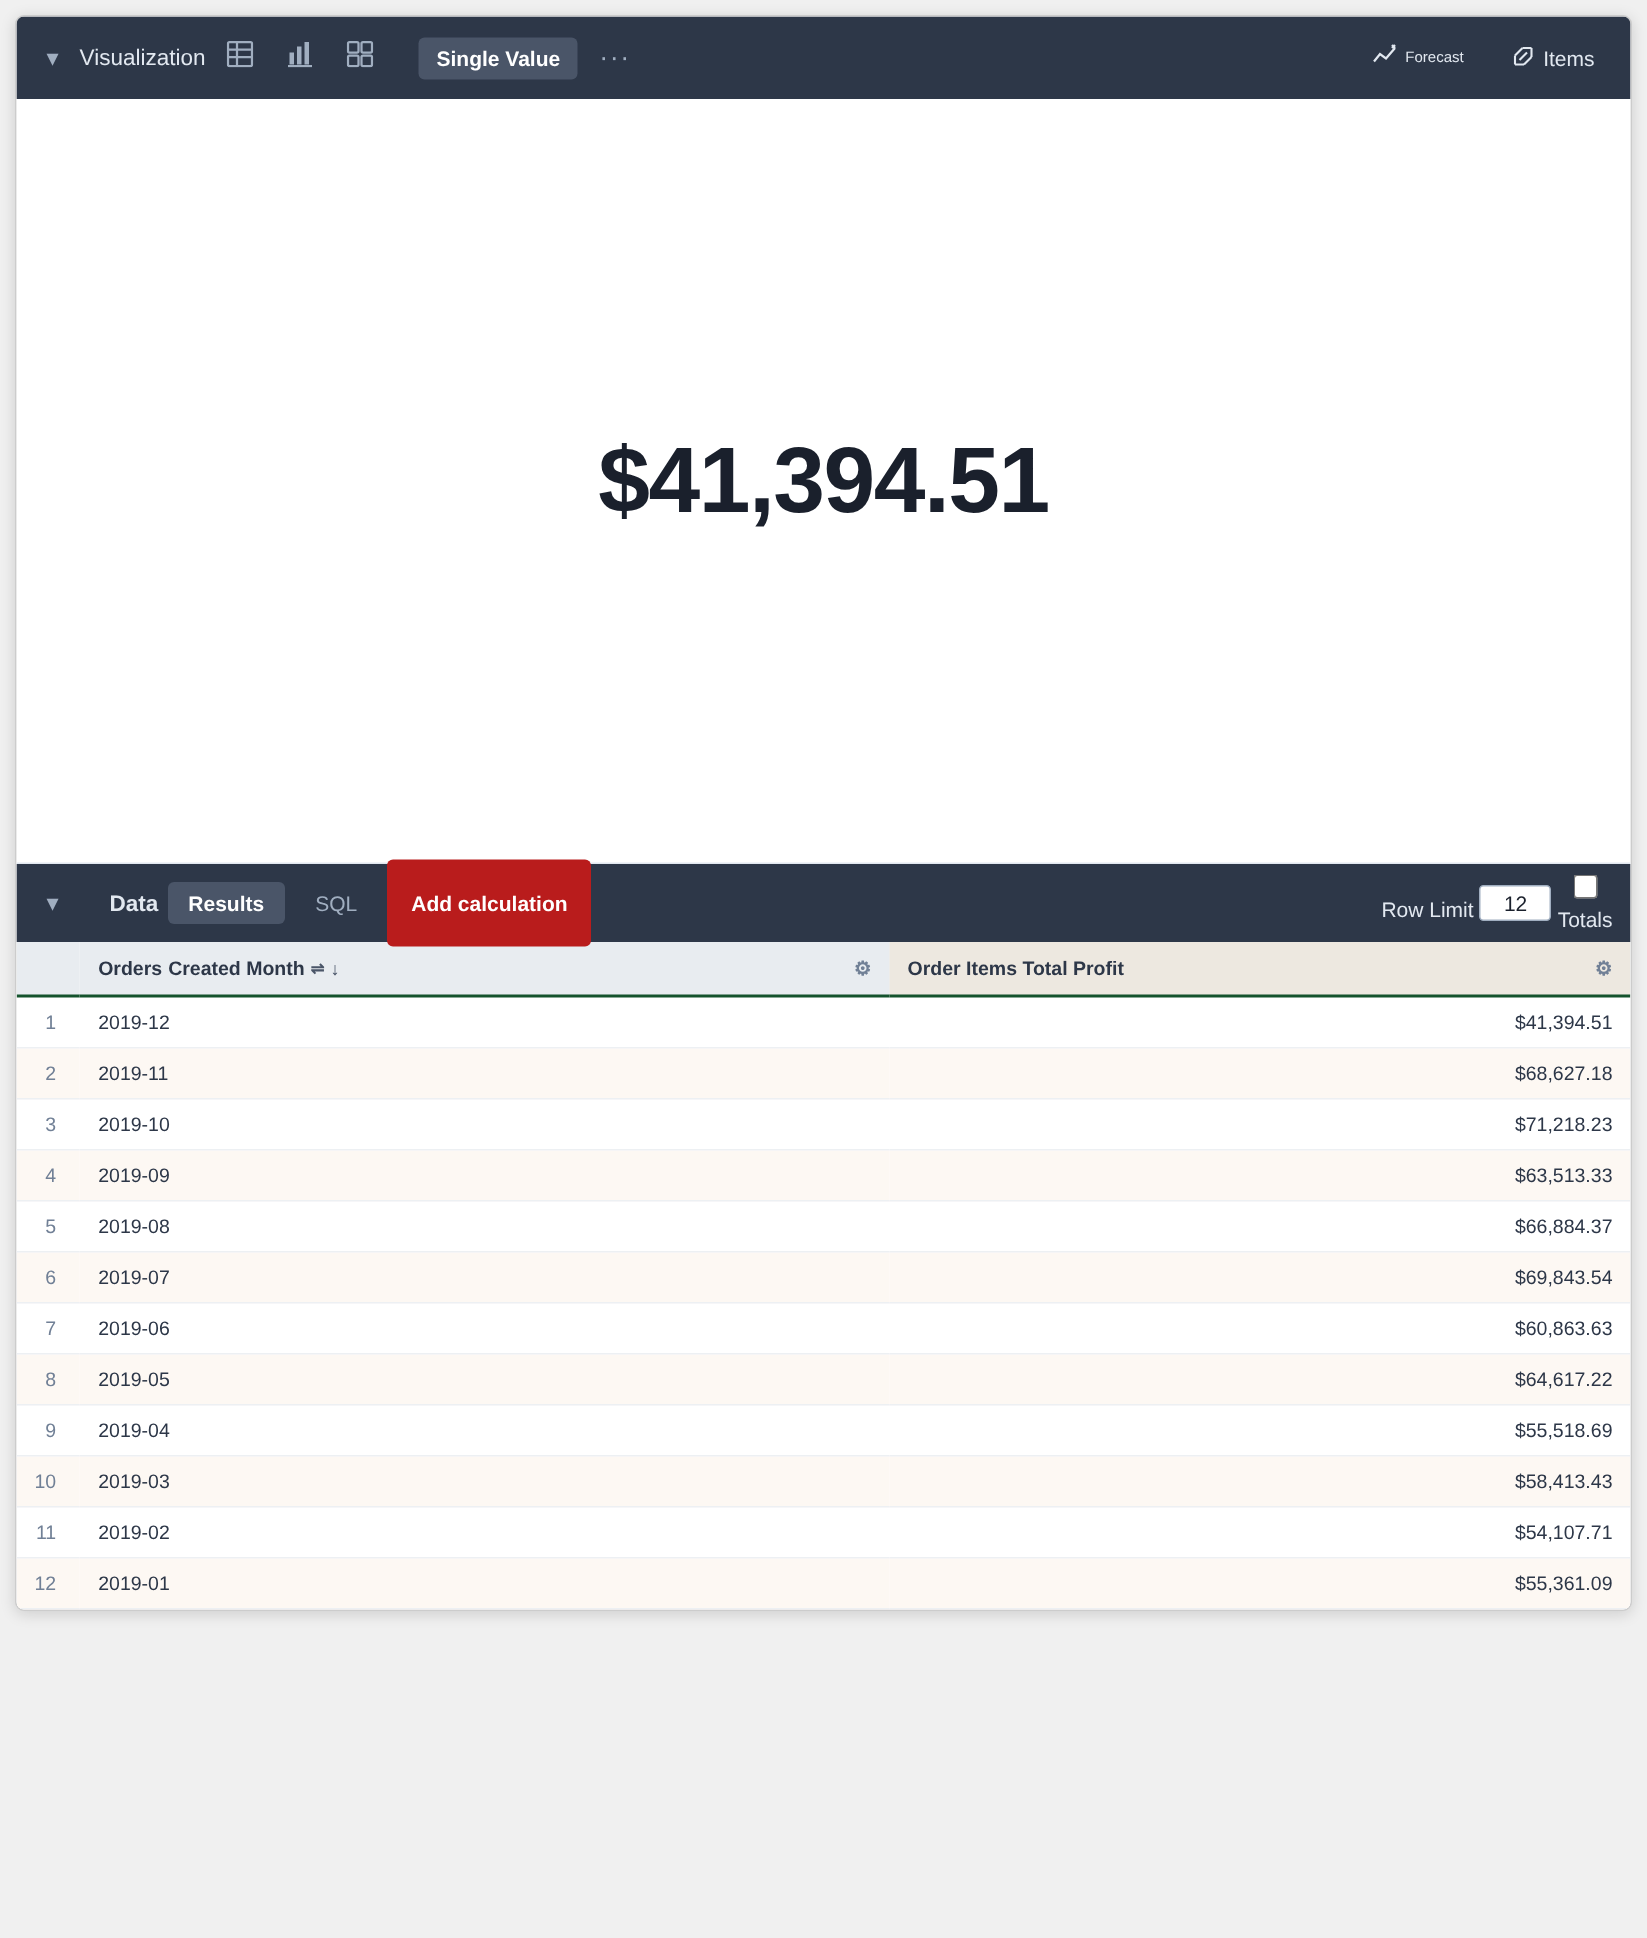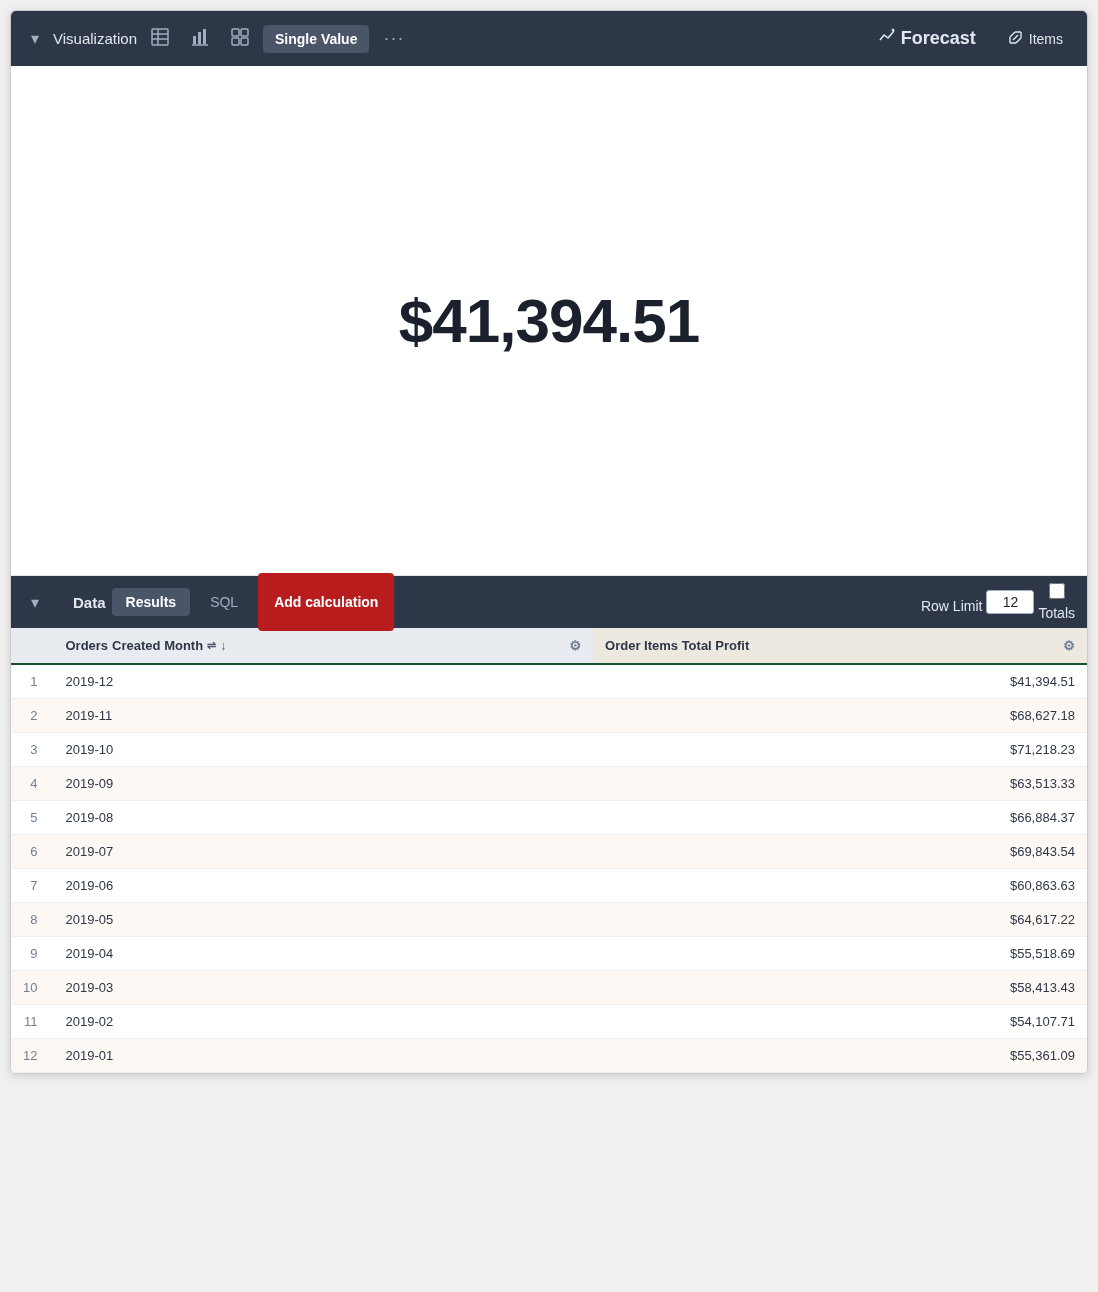--- a/index.html
+++ b/index.html
@@ -54,20 +54,21 @@
     }
     .tab-btn {
       background: transparent;
       border: none;
       color: #a0aec0;
       cursor: pointer;
       padding: 6px 12px;
       border-radius: 4px;
       font-size: 14px;
       font-weight: 400;
+      margin-left: 16px;
     }
     .tab-btn.active {
       background: #4a5568;
       color: #fff;
       font-weight: 600;
     }
     .more-btn {
       background: transparent;
       border: none;
       color: #a0aec0;
@@ -82,22 +83,22 @@
       align-items: center;
       gap: 8px;
     }
     .forecast-btn {
       background: transparent;
       border: none;
       color: #e2e8f0;
       cursor: pointer;
       padding: 6px 12px;
       border-radius: 4px;
-      font-size: 18px;
-      font-weight: 700;
+      font-size: 10px;
+      font-weight: 400;
       display: flex;
       align-items: center;
       gap: 6px;
     }
     .edit-btn {
       background: transparent;
       border: none;
       color: #e2e8f0;
       cursor: pointer;
       padding: 6px 12px;

